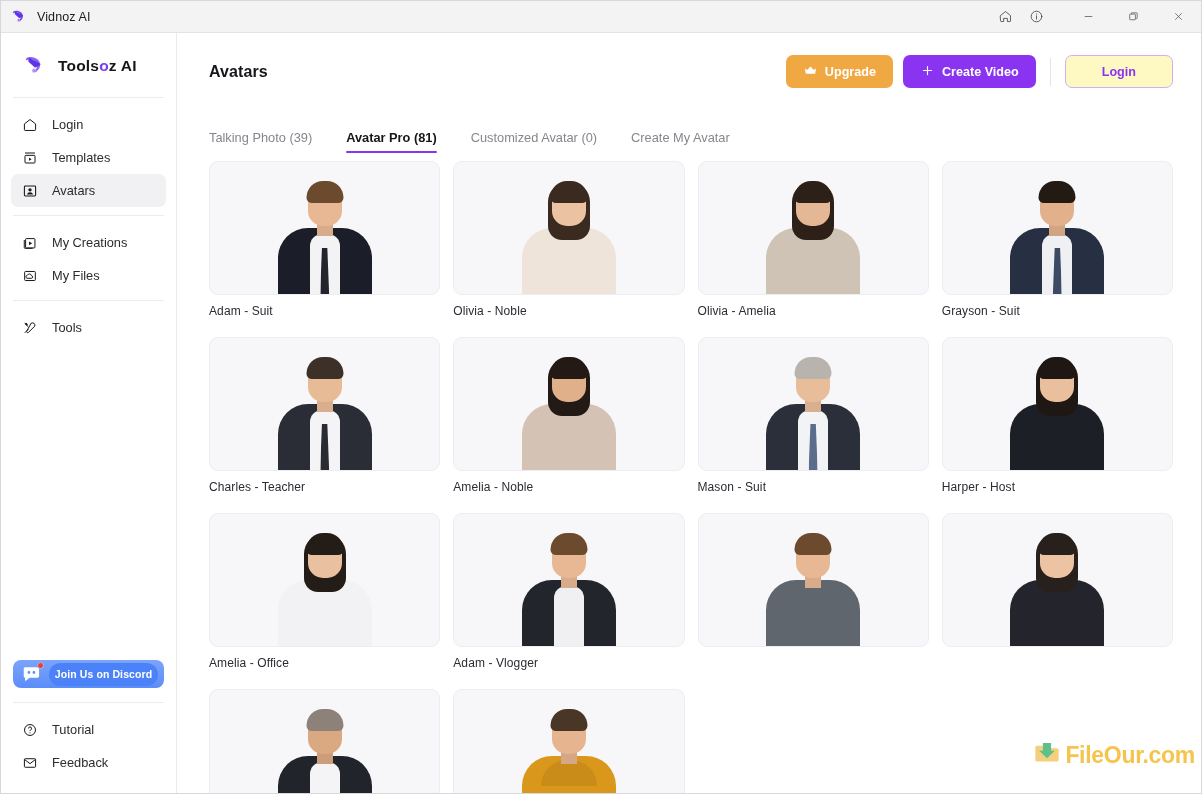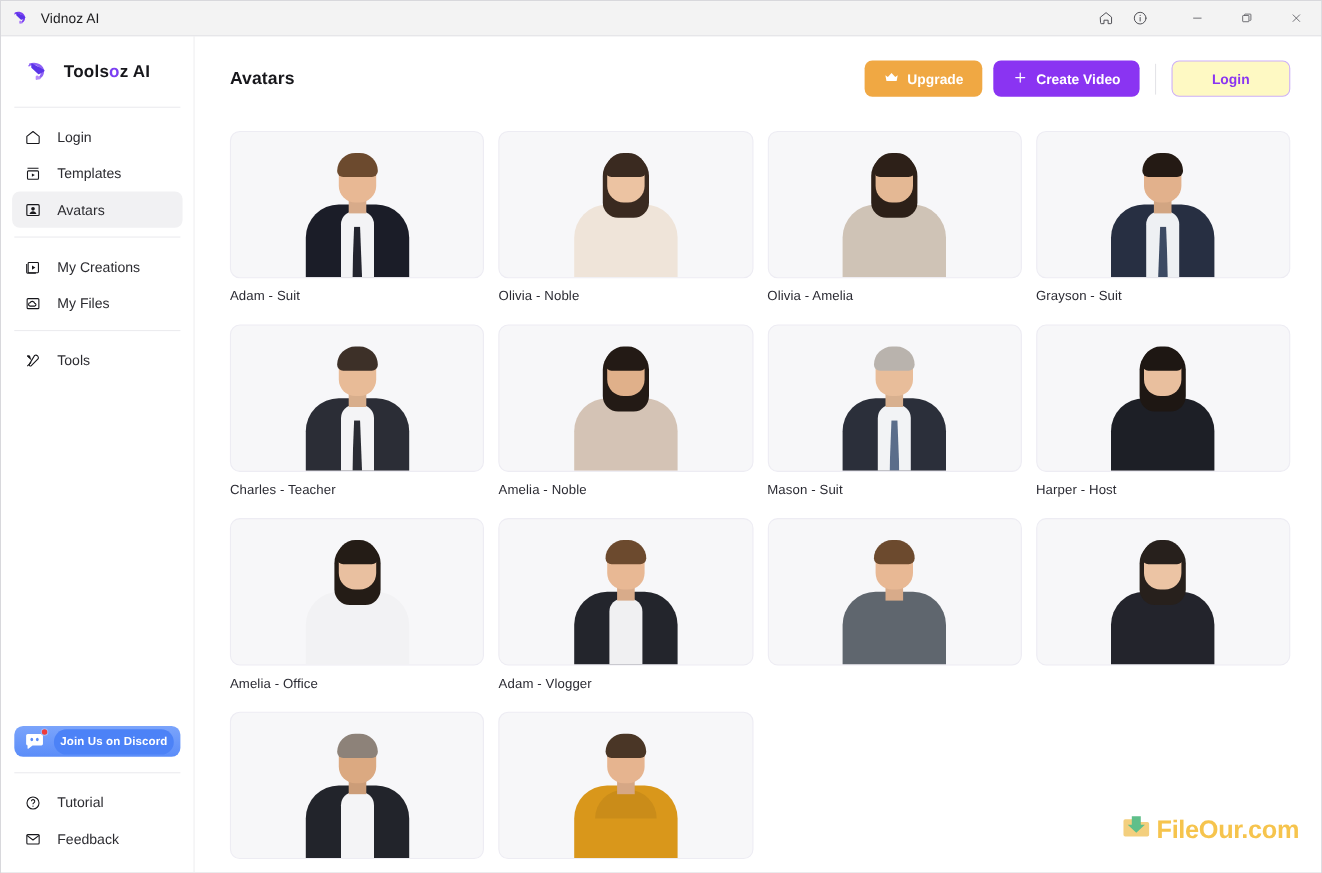--- a/index.html
+++ b/index.html
@@ -184,21 +184,21 @@
     position:absolute; left:50%; transform:translateX(-50%); bottom: 0;
     width: 9px; height: 46px; clip-path: polygon(20% 0, 80% 0, 100% 100%, 0 100%);
   }
   .p-hood {
     position:absolute; left:50%; transform:translateX(-50%); bottom: 36px;
     width: 56px; height: 26px; border-radius: 28px 28px 0 0;
   }
 
   
   .watermark {
-    position:absolute; right: 20px; bottom: 22px;
+    position:absolute; right: 6px; bottom: 22px;
     display:flex; align-items:center; gap:4px;
     pointer-events:none; user-select:none;text-align:right;
   }
   .wm-text {
     font-size: 23px; font-weight: 700; color:#f6c44d;
     letter-spacing: -.3px;
     text-shadow: 0 1px 1px rgba(255,255,255,.55);
   }
 </style>
 </head>
@@ -397,20 +397,26 @@
             </span>
             <span>Create Video</span>
           </div>
           <div class="vsep"></div>
           <div class="btn btn-login">
             <span>Login</span>
           </div>
         </div>
       </div>
 
+      <div class="tabs">
+        <div class="tab"><span>Talking Photo (39)</span></div>
+        <div class="tab active"><span>Avatar Pro (81)</span></div>
+        <div class="tab"><span>Customized Avatar (0)</span></div>
+        <div class="tab"><span>Create My Avatar</span></div>
+      </div>
 
       <div class="grid-wrap">
         <div class="grid" id="avatar-grid">
             <div class="card">
               <div class="thumb">
                 <div class="person">
                   <div class="p-body" style="background: rgb(27, 29, 40);"></div>
                   <div class="p-shirt" style="background: rgb(243, 243, 245);"></div>
                   <div class="p-tie" style="background: rgb(35, 36, 46);"></div>
                   <div class="p-neck" style="background: rgb(232, 184, 148); filter: brightness(0.93);"></div>

